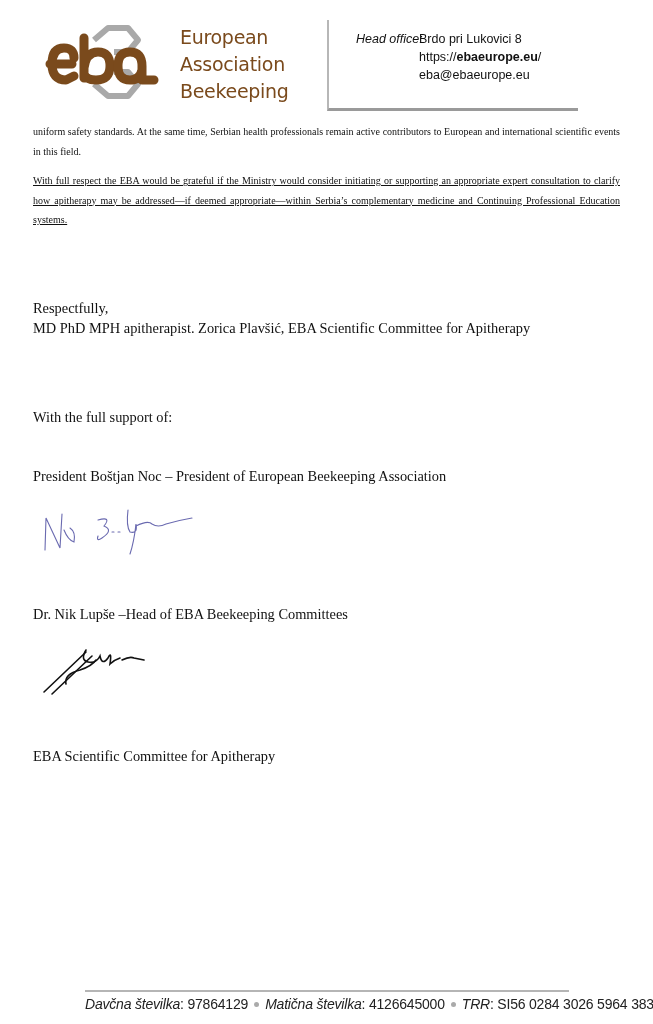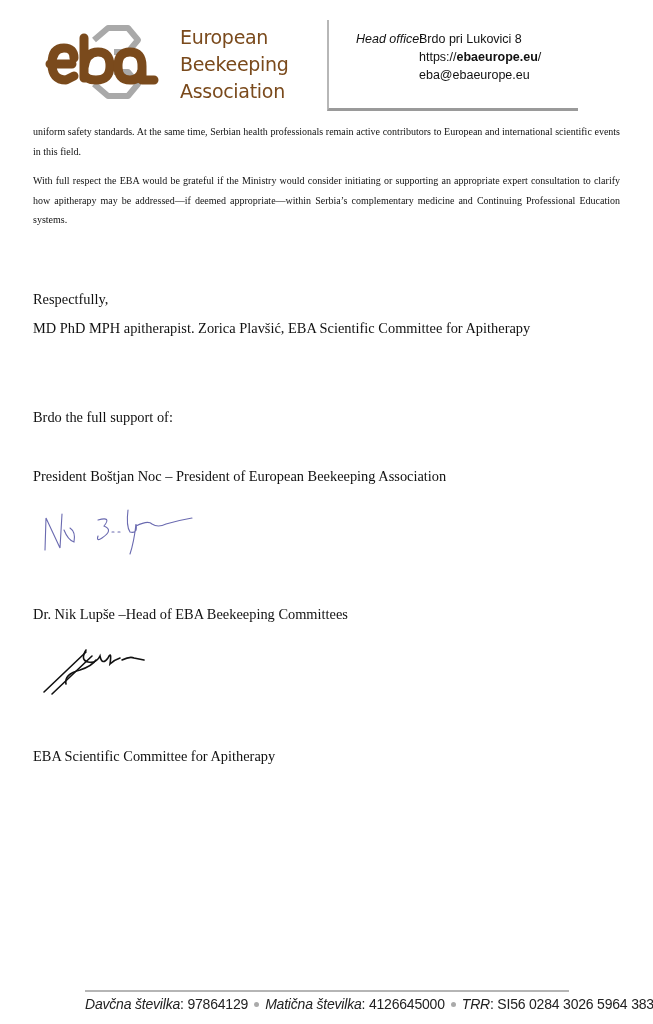--- a/index.html
+++ b/index.html
@@ -10,21 +10,21 @@
   .org-name div { white-space: nowrap; }
   .contact-box { position: absolute; left: 327px; top: 20px; width: 249px; height: 88px; border-left: 2px solid #b7b7b7; border-bottom: 3px solid #9a9a9a; }
   .contact { position: absolute; left: 27px; top: 10px; font-family: "Liberation Sans", sans-serif; font-size: 12.5px; line-height: 18px; color: #111; }
   .contact .label { font-style: italic; display: inline-block; width: 63px; }
   .contact .row { white-space: nowrap; }
   .contact .indent { padding-left: 63px; }
   .contact b { font-weight: bold; }
   .body-text { position: absolute; left: 33px; width: 587px; font-size: 10px; line-height: 19.5px; }
   .justify { text-align: justify; }
   .p1 { top: 122px; }
-  .p2 { top: 171px; }
+  .p2 { top: 171px; text-decoration: underline; }
   .line { position: absolute; left: 33px; font-size: 14.4px; white-space: nowrap; }
   .sig { position: absolute; }
   .footer-rule { position: absolute; left: 85px; top: 990px; width: 484px; height: 2px; background: #b5b5b5; }
   .footer { position: absolute; left: 85px; top: 996px; font-family: "Liberation Sans", sans-serif; font-size: 14px; color: #222; white-space: nowrap; letter-spacing: -0.2px; }
   .footer i { font-style: italic; }
   .dot { display: inline-block; width: 5px; height: 5px; border-radius: 50%; background: #aaa; margin: 0 6px 1px 6px; vertical-align: middle; }
 </style>
 </head>
 <body>
 
@@ -37,38 +37,38 @@
     </g>
 
     <g fill="none" stroke="#7a4a1c" stroke-width="9" stroke-linejoin="round" stroke-linecap="round">
       <path d="M30,46 L8,46 M10,46 Q10,30 22,30 Q32,30 32,40 M10,46 Q10,62 24,62 L32,58"></path>
       <path d="M42,20 L42,60 M42,50 Q44,34 56,34 Q68,34 68,48 Q68,62 54,62 Q44,62 42,56"></path>
       <path d="M100,62 L112,62 M100,60 L100,48 Q100,34 88,34 Q76,34 76,48 Q76,62 88,62 Q98,62 100,52"></path>
     </g>
   </svg>
   <div class="org-name">
     <div>European</div>
+    <div>Association</div>
     <div>Beekeeping</div>
-    <div>Association</div>
   </div>
   <div class="contact-box">
     <div class="contact">
       <div class="row"><span class="label">Head office:</span><span>Brdo pri Lukovici 8</span></div>
       <div class="row indent"><span>https://</span><b>ebaeurope.eu</b><span>/</span></div>
       <div class="row indent">eba@ebaeurope.eu</div>
     </div>
   </div>
 </div>
 
 <div class="body-text justify p1">uniform safety standards. At the same time, Serbian health professionals remain active contributors to European and international scientific events in this field.</div>
 <div class="body-text justify p2">With full respect the EBA would be grateful if the Ministry would consider initiating or supporting an appropriate expert consultation to clarify how apitherapy may be addressed—if deemed appropriate—within Serbia’s complementary medicine and Continuing Professional Education systems.</div>
 
-<div class="line" style="top:291px">Respectfully,</div>
+<div class="line" style="top:300px">Respectfully,</div>
 <div class="line" style="top:320px">MD PhD MPH apitherapist. Zorica Plavšić, EBA Scientific Committee for Apitherapy</div>
-<div class="line" style="top:409px">Brdo the full support of:</div>
+<div class="line" style="top:409px">With the full support of:</div>
 <div class="line" style="top:468px">President Boštjan Noc – President of European Beekeeping Association</div>
 
 <svg class="sig" style="left:40px; top:502px; width:160px; height:56px" viewBox="0 0 160 56">
   <g fill="none" stroke="#6a6ab0" stroke-width="1.1" stroke-linecap="round">
     <path d="M5,48 L6,16 L20,46 L22,12"></path>
     <path d="M24,28 Q28,38 34,40 Q36,30 30,26"></path>
     <path d="M58,18 Q72,14 64,24 Q74,28 62,36 Q56,40 58,34"></path>
     <path d="M72,30 L74,30 M78,30 L80,30"></path>
     <path d="M88,8 Q86,24 90,30 Q98,32 96,22 Q94,40 90,52"></path>
     <path d="M96,24 Q108,18 112,22 Q118,26 126,22 Q140,18 152,16"></path>

